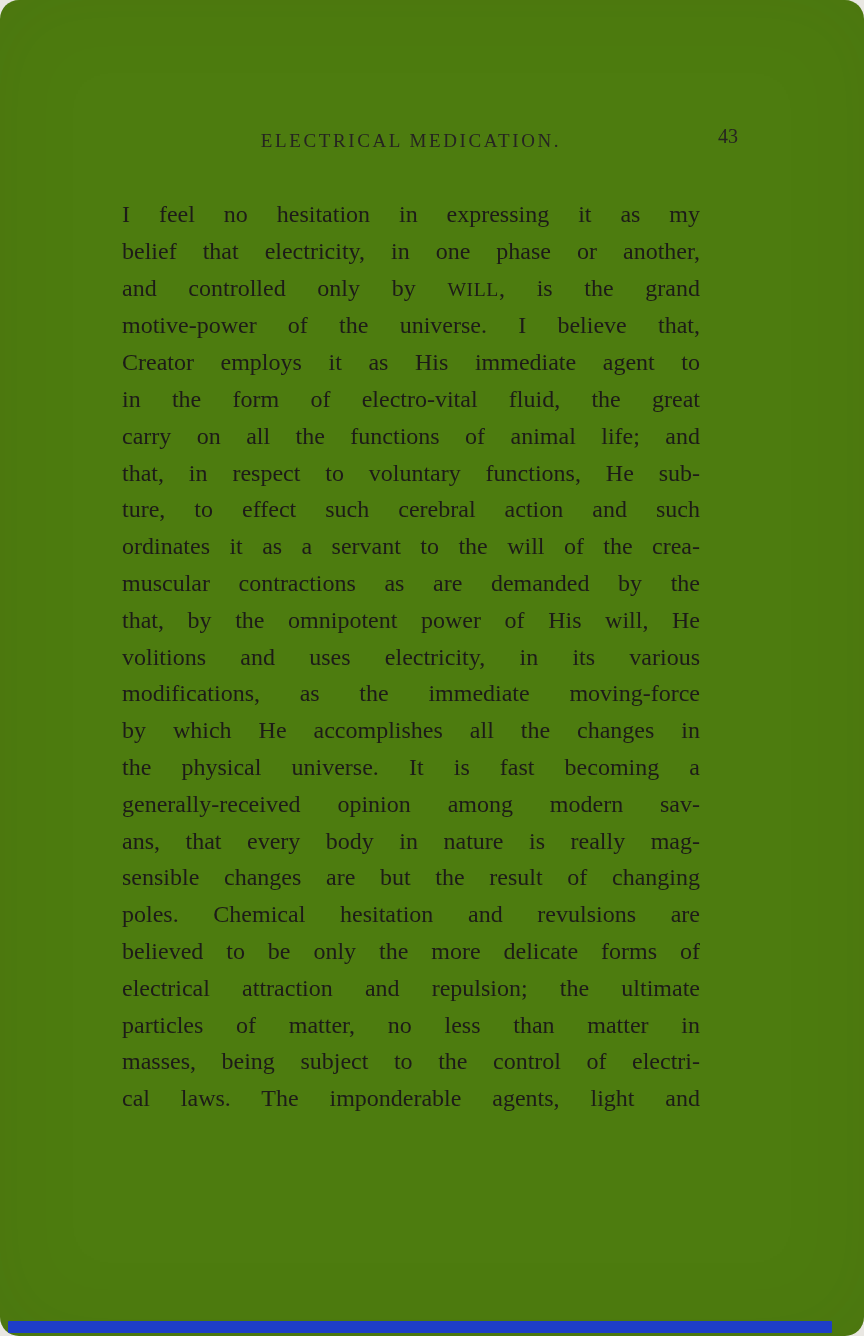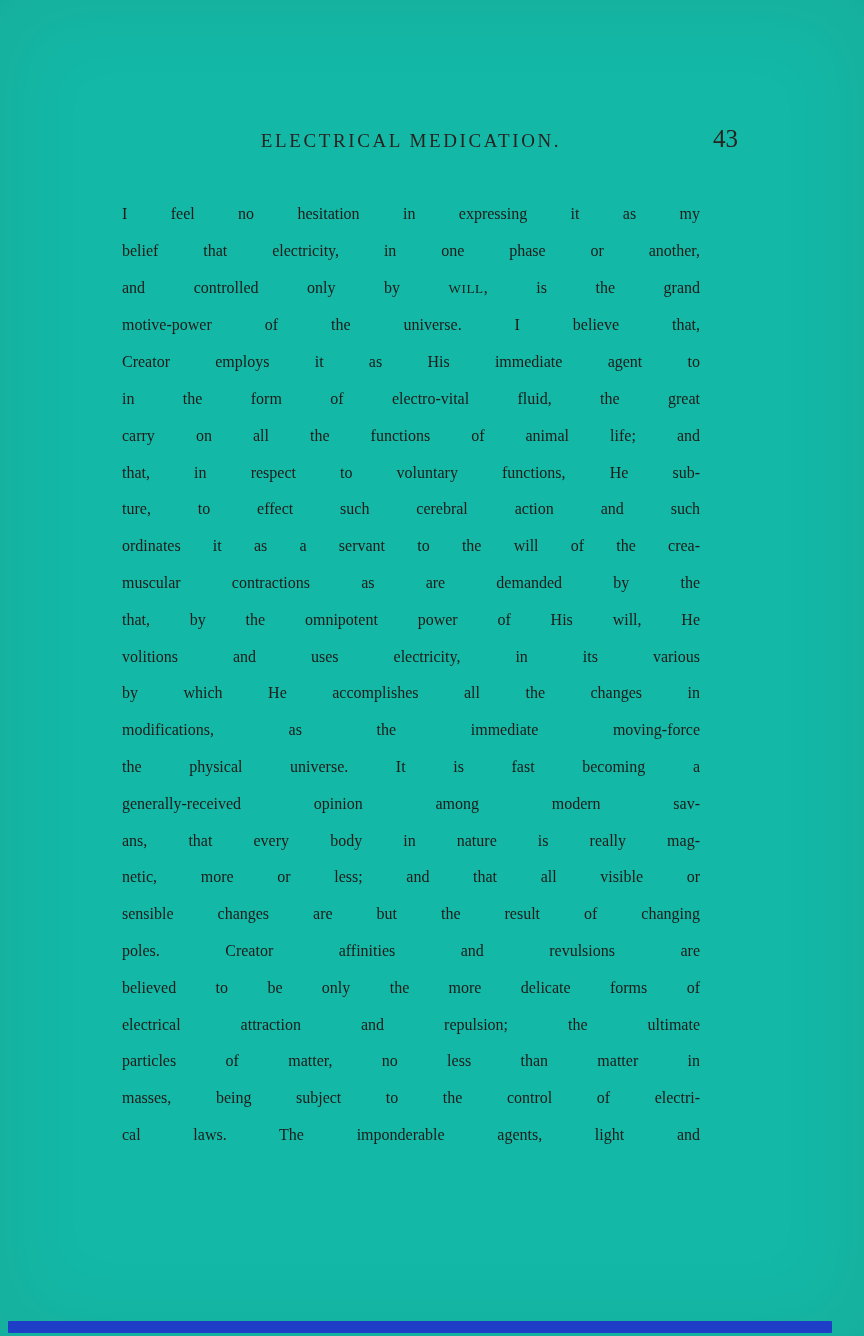--- a/index.html
+++ b/index.html
@@ -29,28 +29,28 @@
     font-size: 19px;
     letter-spacing: 2.6px;
     font-weight: 400;
     color: #262421;
   }
 
   .page-number {
     position: absolute;
     right: -38px;
     top: -5px;
-    font-size: 25px;
+    font-size: 20px;
     color: #262421;
     text-align: right;
   }
 
   .body-text {
     margin-top: 38px;
-    font-size: 16px;
+    font-size: 24px;
   }
 
   .line {
     line-height: 36.8px;
     text-align: justify;
     text-align-last: justify;
     -moz-text-align-last: justify;
     white-space: normal;
   }
 
@@ -62,48 +62,47 @@
     left: 8px;
     bottom: 3px;
     width: 824px;
     height: 12px;
     border-radius: 1px;
   }
 </style>
 </head>
 <body>
 
-<div class="screen" style="background: #14b8a6; color: rgb(29, 27, 24);">
+<div class="screen" style="background: #4d7c0f; color: rgb(29, 27, 24); border-radius: 19px;">
   <div class="content">
     <div class="header">
       <div class="running-title">ELECTRICAL MEDICATION.</div>
       <div class="page-number">43</div>
     </div>
     <div class="body-text">
         <div class="line"><span>I feel no hesitation in expressing it as my</span></div>
         <div class="line"><span>belief that electricity, in one phase or another,</span></div>
         <div class="line"><span>and controlled only by </span><span class="smallcaps">WILL</span><span>, is the grand</span></div>
         <div class="line"><span>motive-power of the universe.  I believe that,</span></div>
         <div class="line"><span>Creator employs it as His immediate agent to</span></div>
         <div class="line"><span>in the form of electro-vital fluid, the great</span></div>
         <div class="line"><span>carry on all the functions of animal life; and</span></div>
         <div class="line"><span>that, in respect to voluntary functions, He sub-</span></div>
         <div class="line"><span>ture, to effect such cerebral action and such</span></div>
         <div class="line"><span>ordinates it as a servant to the will of the crea-</span></div>
         <div class="line"><span>muscular contractions as are demanded by the</span></div>
         <div class="line"><span>that, by the omnipotent power of His will, He</span></div>
         <div class="line"><span>volitions and uses electricity, in its various</span></div>
+        <div class="line"><span>modifications, as the immediate moving-force</span></div>
         <div class="line"><span>by which He accomplishes all the changes in</span></div>
-        <div class="line"><span>modifications, as the immediate moving-force</span></div>
         <div class="line"><span>the physical universe.  It is fast becoming a</span></div>
         <div class="line"><span>generally-received opinion among modern </span><span class="italic">sav-</span></div>
         <div class="line"><span class="italic">ans</span><span>, that every body in nature is really mag-</span></div>
-        <div class="line"><span>netic, more or less; and that all visible or</span></div>
         <div class="line"><span>sensible changes are but the result of changing</span></div>
-        <div class="line"><span>poles.  Creator affinities and revulsions are</span></div>
+        <div class="line"><span>poles.  Chemical hesitation and revulsions are</span></div>
         <div class="line"><span>believed to be only the more delicate forms of</span></div>
         <div class="line"><span>electrical attraction and repulsion; the ultimate</span></div>
         <div class="line"><span>particles of matter, no less than matter in</span></div>
         <div class="line"><span>masses, being subject to the control of electri-</span></div>
         <div class="line"><span>cal laws.  The imponderable agents, light and</span></div>
       </div>
   </div>
   <div class="scan-strip" style="background: rgb(30, 62, 200);"></div>
 </div>
 

